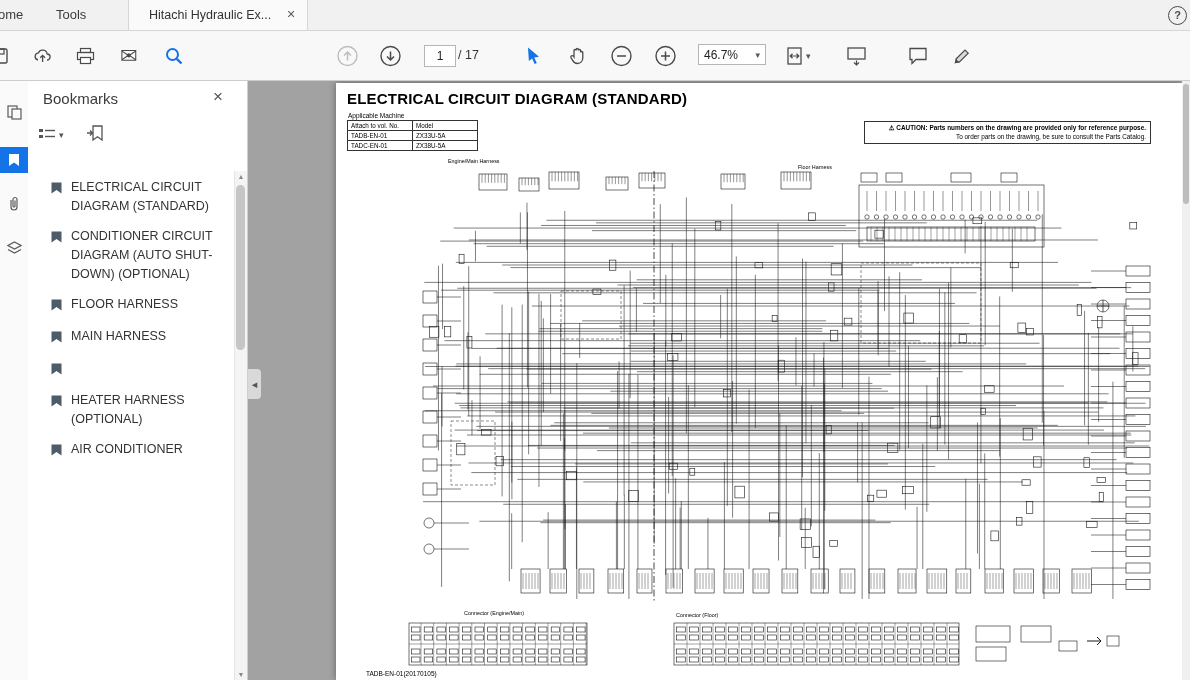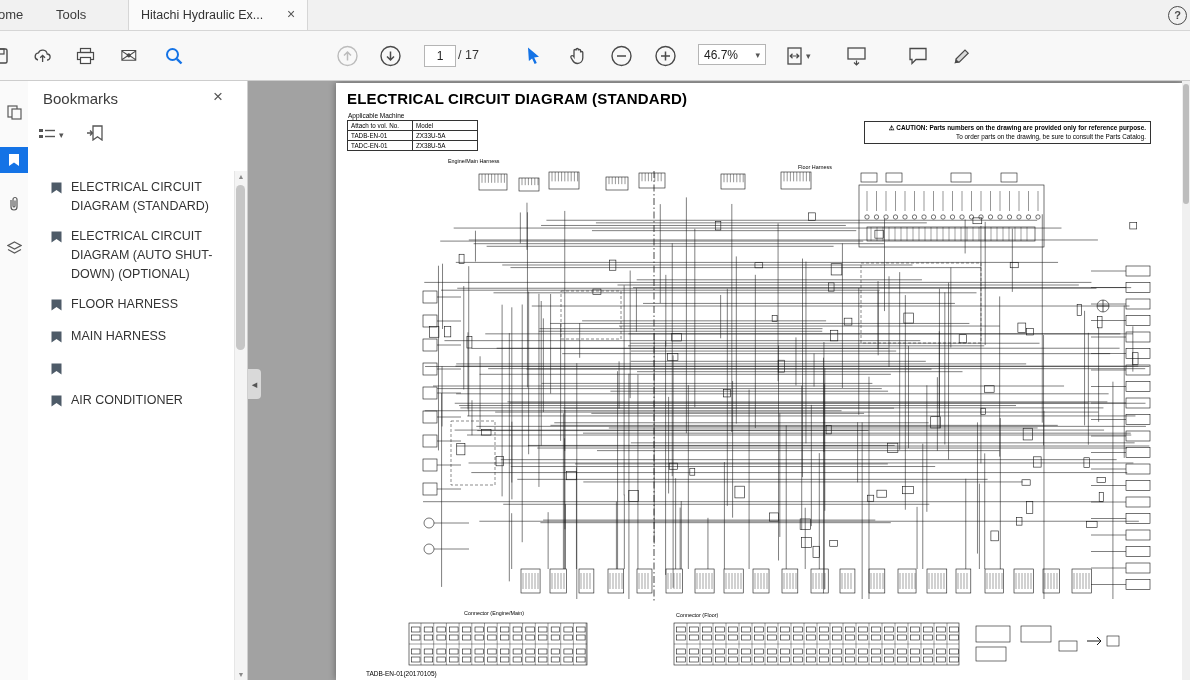--- a/index.html
+++ b/index.html
@@ -5,21 +5,21 @@
   html,body{margin:0;padding:0;}
   body{width:1190px;height:680px;overflow:hidden;font-family:"Liberation Sans",sans-serif;background:#fff;}
   .app{position:relative;width:1190px;height:680px;background:#fff;}
 
   
   .tabbar{position:absolute;top:0;left:0;right:0;height:30px;background:#f1f1f1;border-bottom:1px solid #d6d6d6;}
   .tab{position:absolute;top:0;height:30px;line-height:30px;font-size:13px;color:#3c3c3c;padding:0 12px;cursor:default;}
   .tab-home{left:-14px;}
   .tab-tools{left:44px;}
   .doc-tab{position:absolute;left:128px;top:0;width:178px;height:30px;background:#fafafa;border-left:1px solid #d6d6d6;border-right:1px solid #d6d6d6;}
-  .doc-tab .doc-label{position:absolute;left:12px;top:0;height:30px;line-height:30px;font-size:12.5px;color:#333;white-space:nowrap;overflow:hidden;max-width:130px;}
+  .doc-tab .doc-label{position:absolute;left:20px;top:0;height:30px;line-height:30px;font-size:12.5px;color:#333;white-space:nowrap;overflow:hidden;max-width:130px;}
   .doc-close{position:absolute;right:8px;top:7px;width:16px;height:16px;line-height:15px;text-align:center;font-size:14px;color:#555;}
   .help-btn{position:absolute;right:3px;top:6px;width:17px;height:17px;border:1.6px solid #4a4a4a;border-radius:50%;text-align:center;line-height:16px;font-size:11px;font-weight:bold;color:#4a4a4a;}
 
   
   .toolbar{position:absolute;top:31px;left:0;right:0;height:49px;background:#f8f8f8;border-bottom:1px solid #cdcdcd;}
   .ticon{position:absolute;top:50%;transform:translateY(-50%);display:flex;align-items:center;gap:3px;color:#4a4a4a;}
   .ticon svg{display:block;}
   .page-input{position:absolute;left:424px;top:14px;width:26px;height:18px;border:1px solid #b5b5b5;background:#fff;font-size:12px;text-align:center;color:#222;font-family:"Liberation Sans",sans-serif;}
   .page-total{position:absolute;left:458px;top:17px;font-size:12.5px;color:#333;}
   .zoom-box{position:absolute;left:698px;top:13px;width:68px;height:21px;border:1px solid #b5b5b5;background:#fff;font-size:12px;color:#222;display:flex;align-items:center;justify-content:space-between;padding:0 5px;box-sizing:border-box;}
@@ -229,38 +229,44 @@
         <div class="bm-item">
           <span class="bm-flag"><svg width="13" height="14" viewBox="0 0 13 14">
                 <path d="M1.5 1.5h10v11L6.5 9 1.5 12.5z" fill="#4e5b68"></path>
               </svg></span>
           <span class="bm-label">ELECTRICAL CIRCUIT DIAGRAM (STANDARD)</span>
         </div>
         <div class="bm-item">
           <span class="bm-flag"><svg width="13" height="14" viewBox="0 0 13 14">
                 <path d="M1.5 1.5h10v11L6.5 9 1.5 12.5z" fill="#4e5b68"></path>
               </svg></span>
-          <span class="bm-label">ELECTRICAL CIRCUIT DIAGRAM (AUTO SHUT-DOWN) (OPTIONAL)</span>
+          <span class="bm-label">CONDITIONER CIRCUIT DIAGRAM (AUTO SHUT-DOWN) (OPTIONAL)</span>
         </div>
         <div class="bm-item">
           <span class="bm-flag"><svg width="13" height="14" viewBox="0 0 13 14">
                 <path d="M1.5 1.5h10v11L6.5 9 1.5 12.5z" fill="#4e5b68"></path>
               </svg></span>
           <span class="bm-label">FLOOR HARNESS</span>
         </div>
         <div class="bm-item">
           <span class="bm-flag"><svg width="13" height="14" viewBox="0 0 13 14">
                 <path d="M1.5 1.5h10v11L6.5 9 1.5 12.5z" fill="#4e5b68"></path>
               </svg></span>
           <span class="bm-label">MAIN HARNESS</span>
         </div>
         <div class="bm-item">
           <span class="bm-flag"><svg width="13" height="14" viewBox="0 0 13 14">
                 <path d="M1.5 1.5h10v11L6.5 9 1.5 12.5z" fill="#4e5b68"></path>
               </svg></span>
+        </div>
+        <div class="bm-item">
+          <span class="bm-flag"><svg width="13" height="14" viewBox="0 0 13 14">
+                <path d="M1.5 1.5h10v11L6.5 9 1.5 12.5z" fill="#4e5b68"></path>
+              </svg></span>
+          <span class="bm-label">HEATER HARNESS (OPTIONAL)</span>
         </div>
         <div class="bm-item">
           <span class="bm-flag"><svg width="13" height="14" viewBox="0 0 13 14">
                 <path d="M1.5 1.5h10v11L6.5 9 1.5 12.5z" fill="#4e5b68"></path>
               </svg></span>
           <span class="bm-label">AIR CONDITIONER</span>
         </div>
       </div>
 
       <div class="sb-scroll">

